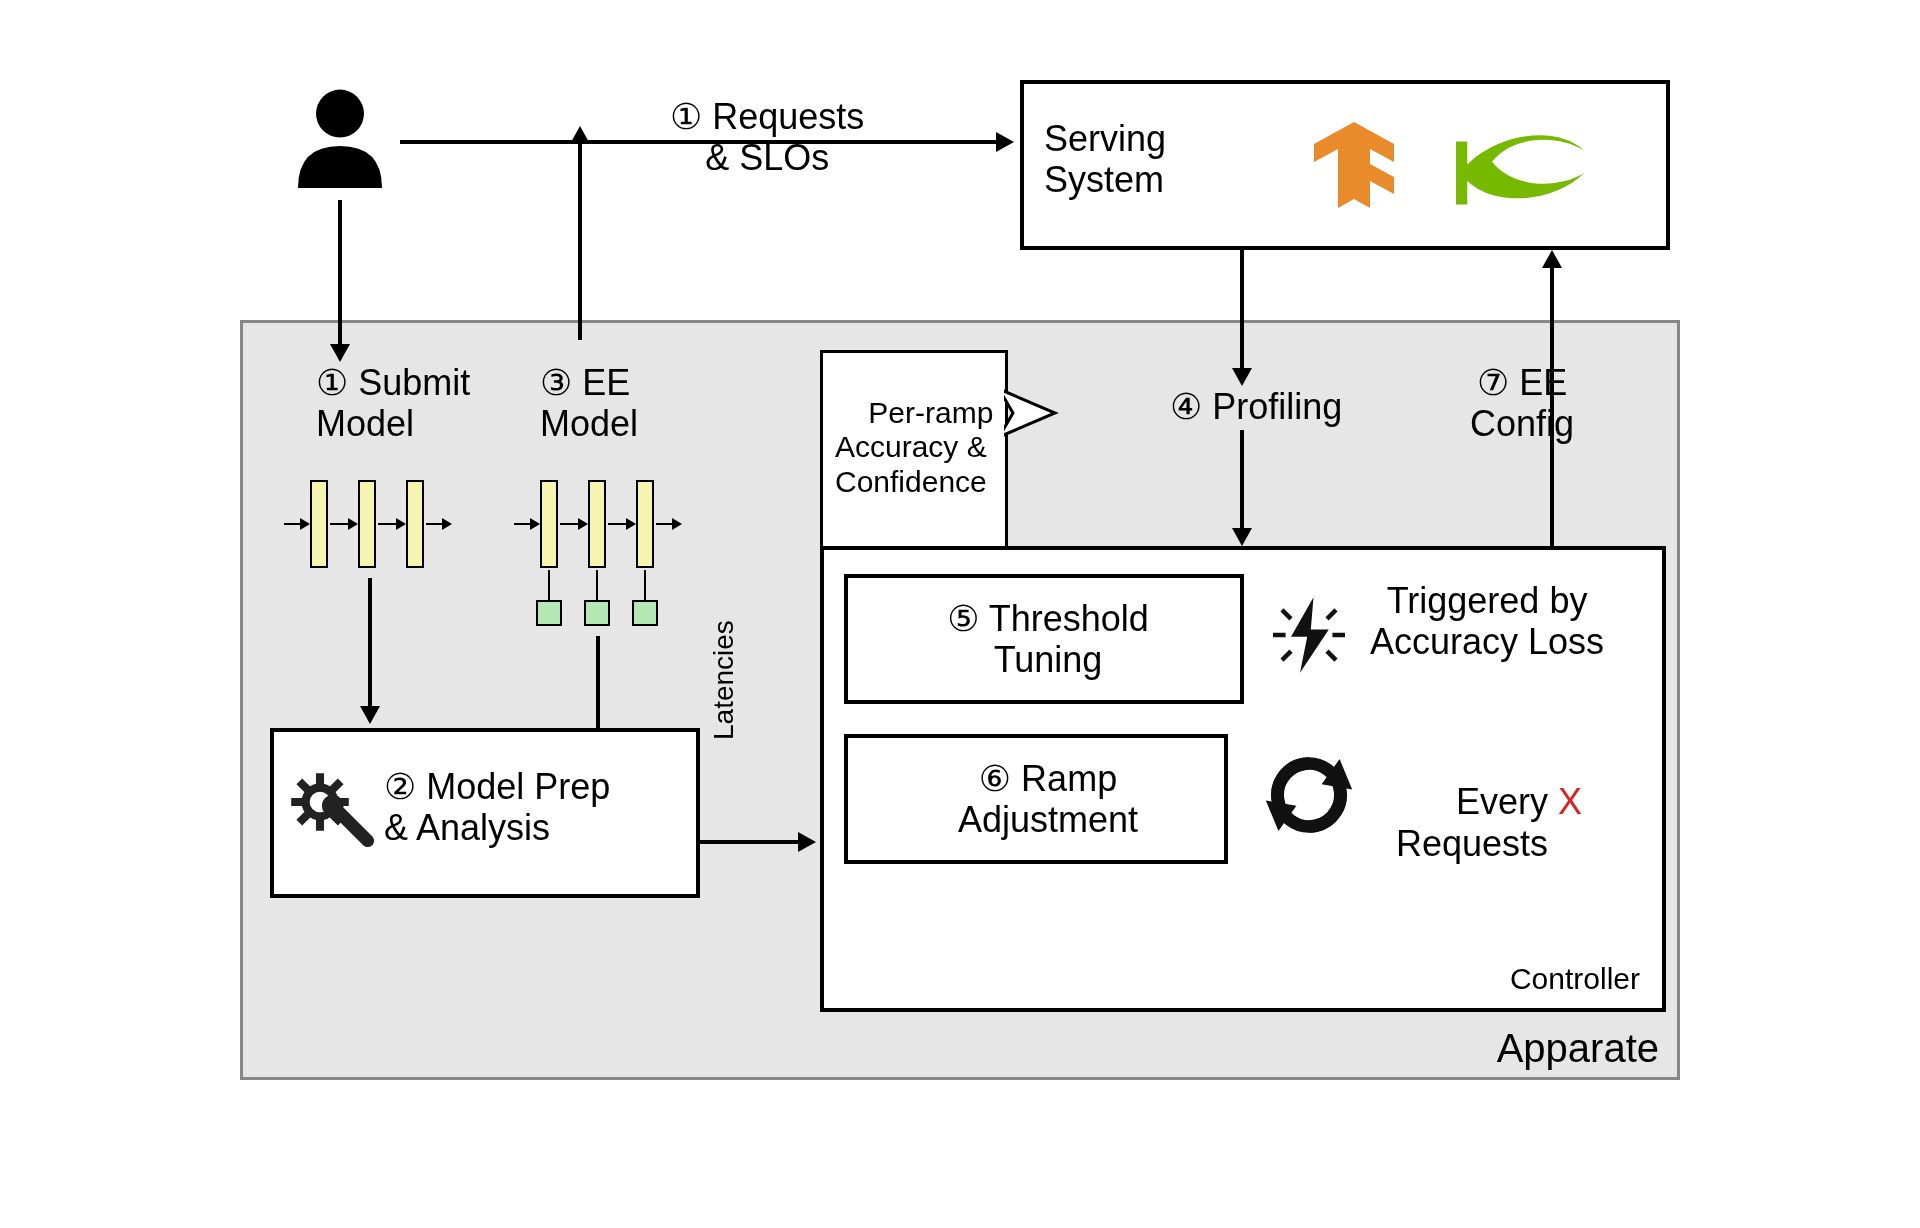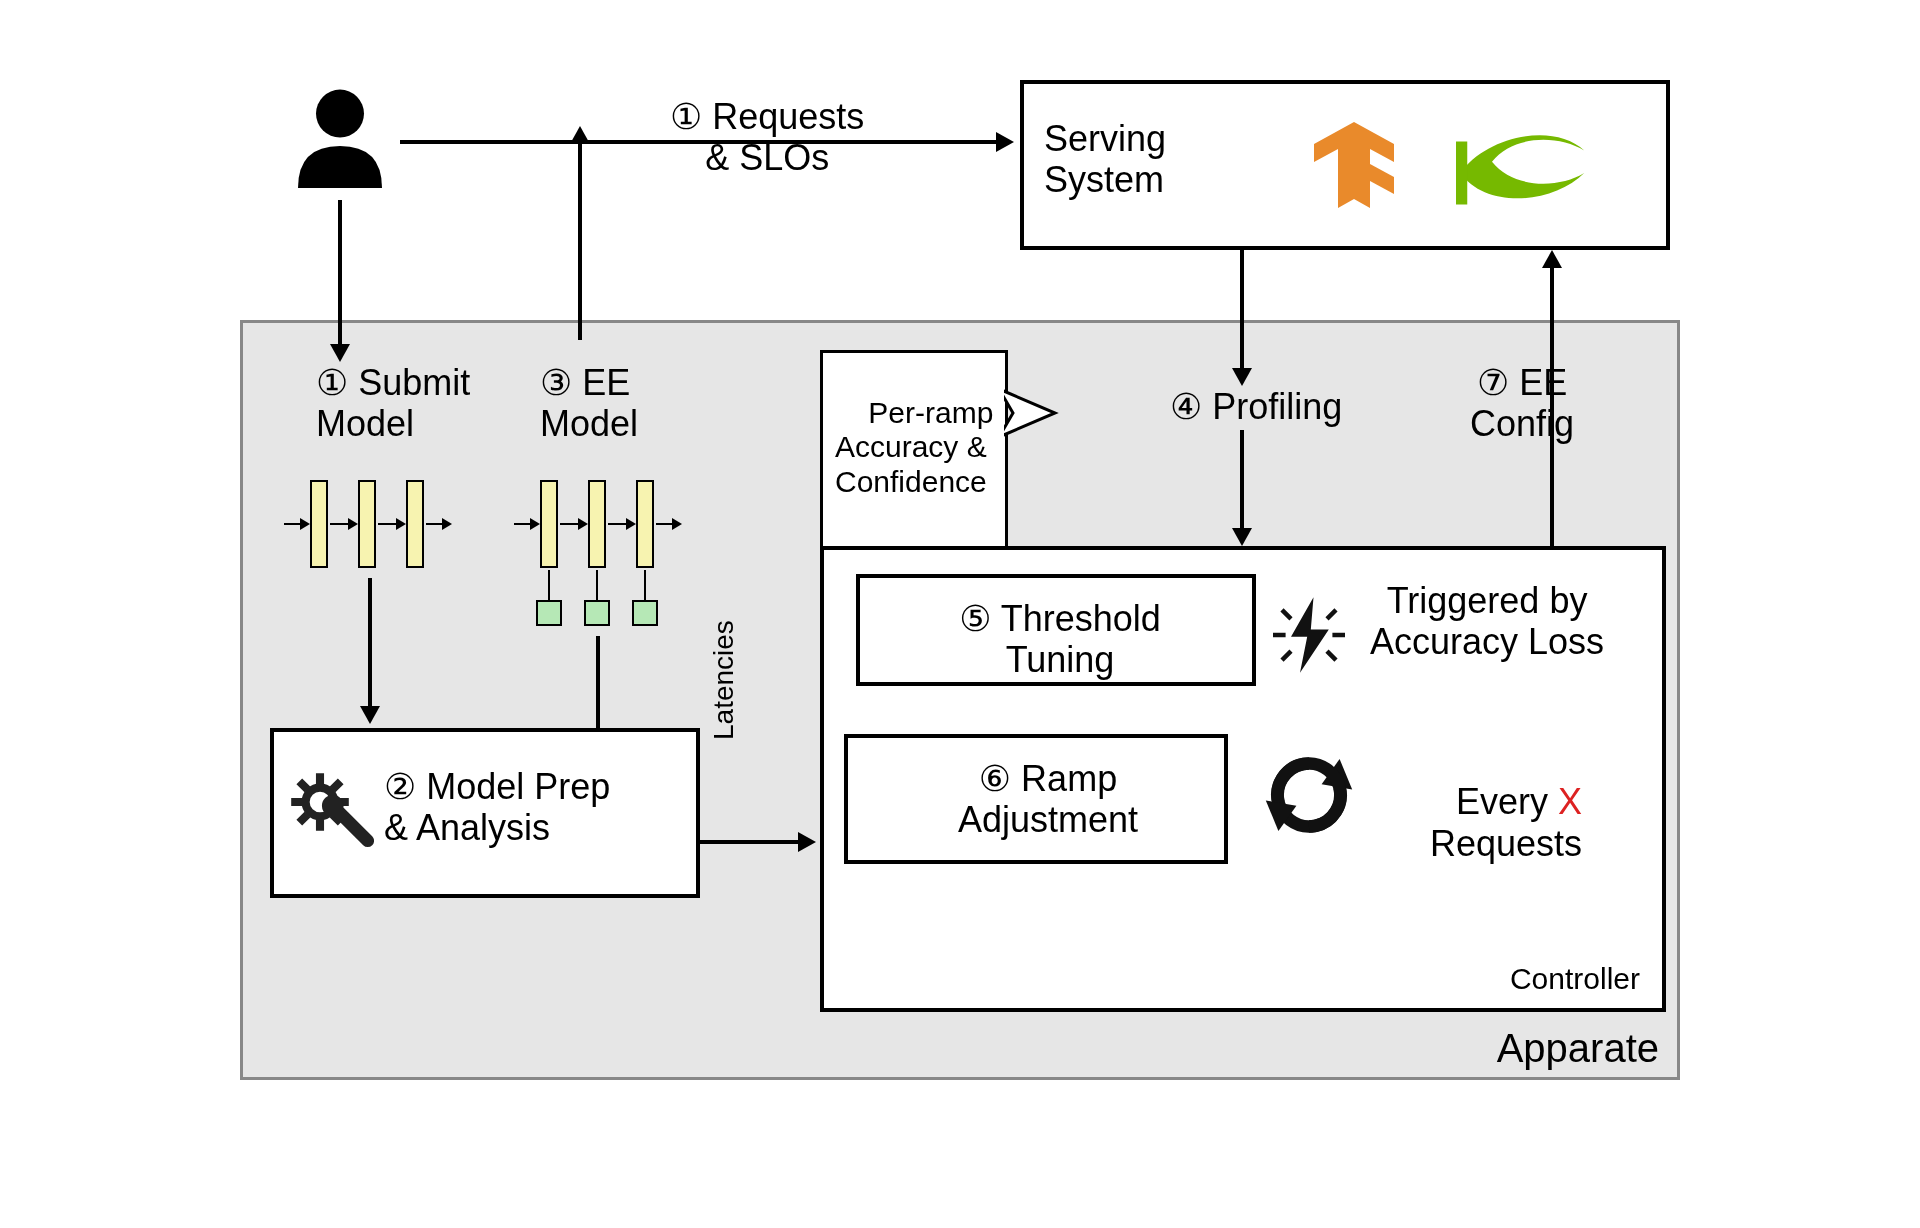--- a/index.html
+++ b/index.html
@@ -233,21 +233,21 @@
     <div class="label" style="left:110px; top:34px; white-space:pre;">② Model Prep
 &amp; Analysis</div>
   </div>
 
   <div class="arrow-line-h" style="left:460px; top:760px; width:100px;"></div>
   <div class="arrow-head-right" style="left:558px; top:752px;"></div>
   <div class="label" style="left:468px; top:660px; font-size:28px; transform:rotate(-90deg); transform-origin:left top;">Latencies</div>
 
   <div class="box" style="left:580px; top:466px; width:846px; height:466px;">
 
-    <div class="box" style="left:32px; top:24px; width:400px; height:112px; position:absolute;">
+    <div class="box" style="left:20px; top:24px; width:400px; height:130px; position:absolute;">
       <div class="label" style="left:24px; top:20px; white-space:pre; text-align:center; width:352px;">⑤ Threshold
 Tuning</div>
     </div>
 
     <svg viewBox="0 0 100 100" style="position:absolute; left:440px; top:40px; width:90px; height:90px;">
       <polygon points="55,8 30,52 48,52 40,92 72,44 52,44" fill="#111"></polygon>
       <g stroke="#111" stroke-width="5">
         <line x1="10" y1="50" x2="24" y2="50"></line>
         <line x1="76" y1="50" x2="90" y2="50"></line>
         <line x1="20" y1="22" x2="30" y2="32"></line>
@@ -263,21 +263,21 @@
       <div class="label" style="left:24px; top:20px; white-space:pre; text-align:center; width:352px;">⑥ Ramp
 Adjustment</div>
     </div>
 
     <svg viewBox="0 0 100 100" style="position:absolute; left:440px; top:200px; width:90px; height:90px;">
       <path d="M50 15 a35 35 0 1 0 34 26" fill="none" stroke="#111" stroke-width="14"></path>
       <polygon points="84,10 98,44 64,38" fill="#111"></polygon>
       <path d="M50 85 a35 35 0 1 0 -34 -26" fill="none" stroke="#111" stroke-width="14"></path>
       <polygon points="16,90 2,56 36,62" fill="#111"></polygon>
     </svg>
-    <div class="label" style="left:572px; top:190px; white-space:pre; text-align:right;">
+    <div class="label" style="left:572px; top:190px; white-space:pre; text-align:left;">
       <span>Every </span><span class="red">X</span><span style="white-space:pre;">
 Requests</span>
     </div>
 
     <div class="label" style="right:22px; bottom:12px; position:absolute; font-size:30px;">Controller</div>
   </div>
 
 </div>
 
 </body></html>

